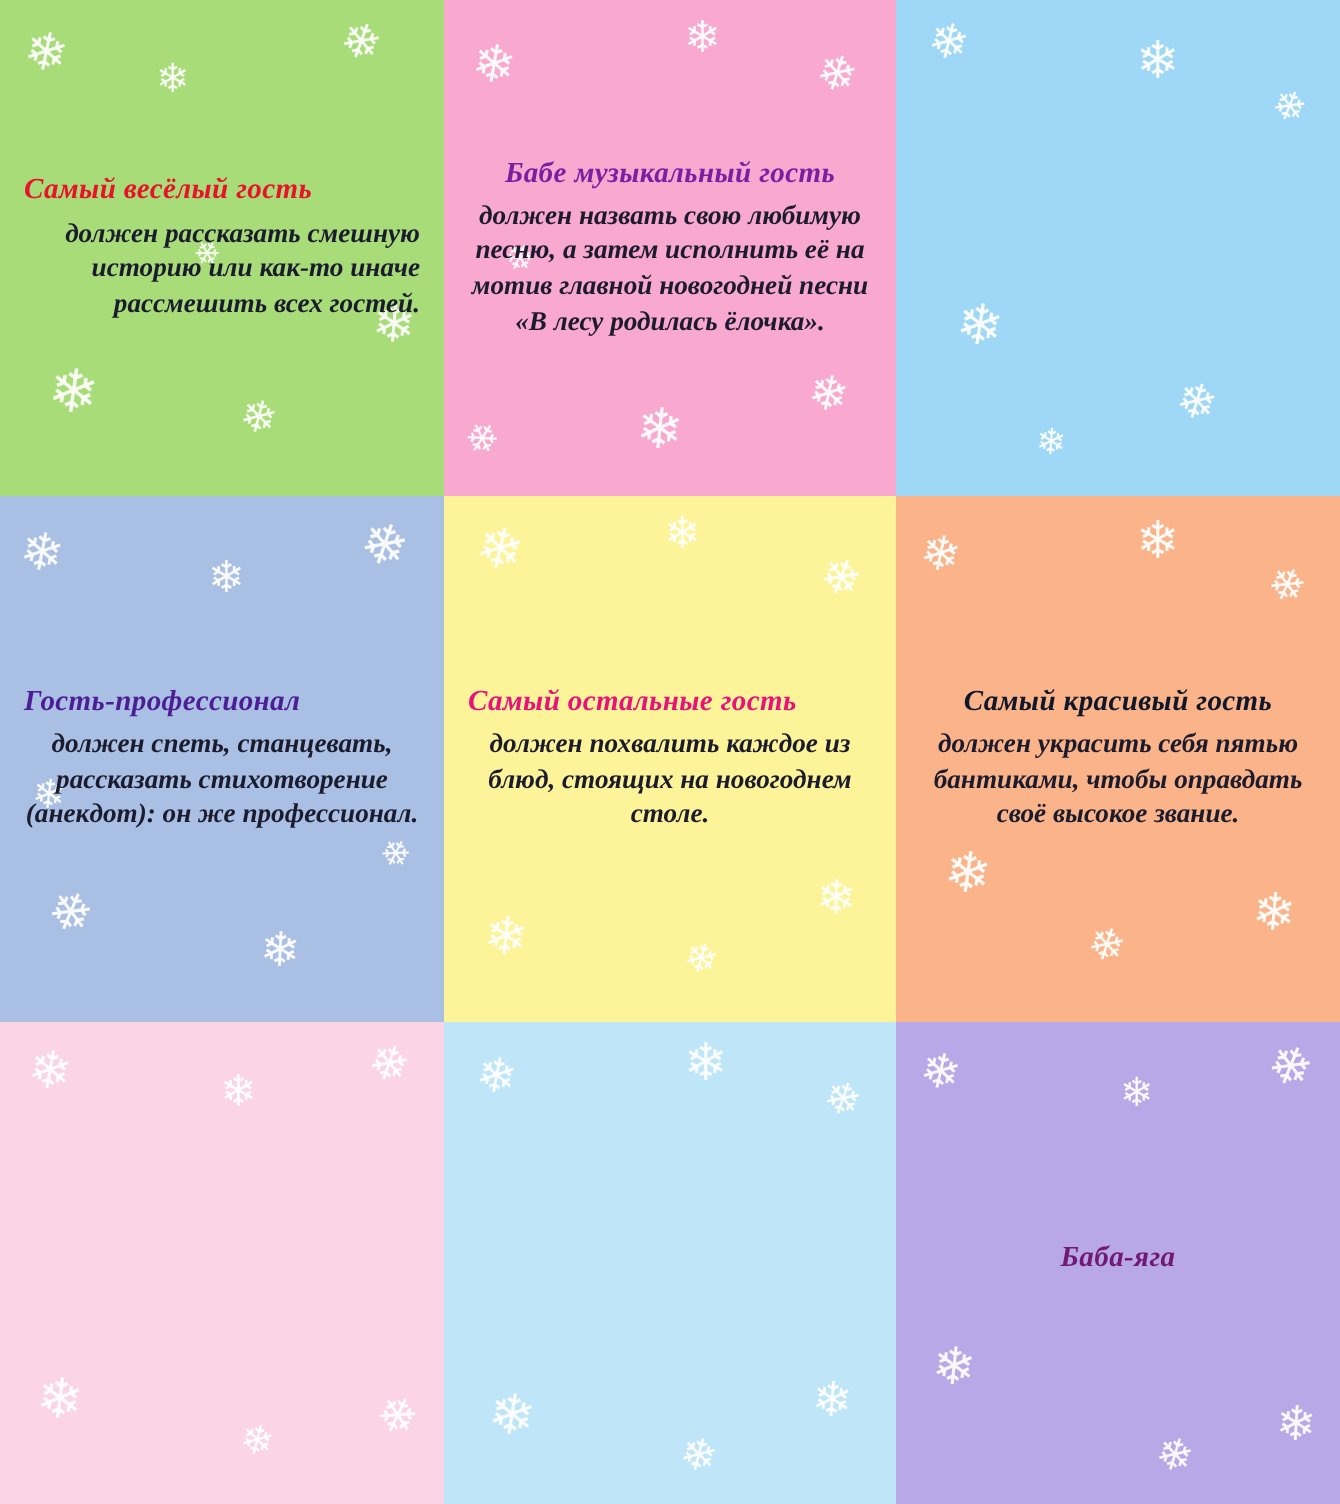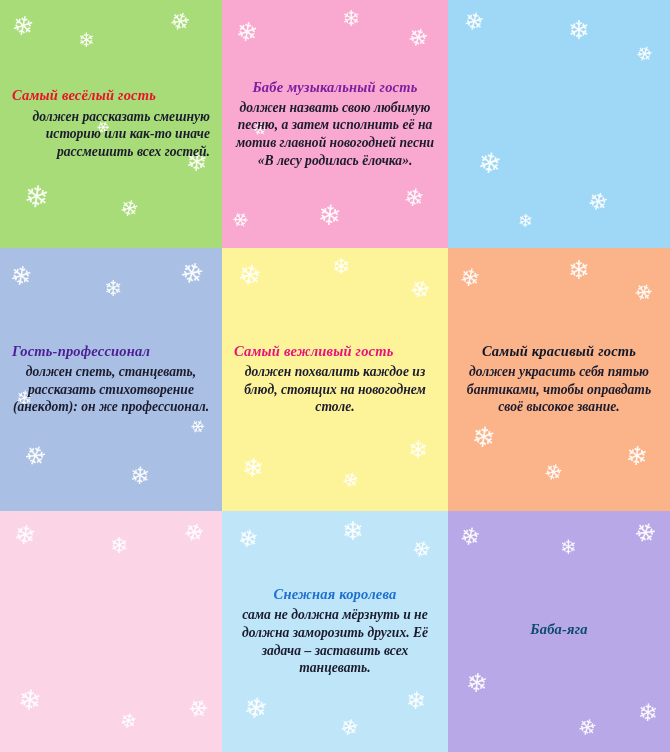--- a/index.html
+++ b/index.html
@@ -120,21 +120,21 @@
       </div>
     </div>
     <div class="card" style="background: rgb(253, 244, 154);">
       <span class="snow" style="left: 16px; top: 14px; font-size: 28px; transform: rotate(13deg);">❄</span>
       <span class="snow" style="left: 110px; top: 8px; font-size: 22px; transform: rotate(0deg);">❄</span>
       <span class="snow" style="left: 188px; top: 30px; font-size: 24px; transform: rotate(21deg);">❄</span>
       <span class="snow" style="left: 20px; top: 208px; font-size: 26px; transform: rotate(6deg);">❄</span>
       <span class="snow" style="left: 120px; top: 222px; font-size: 20px; transform: rotate(16deg);">❄</span>
       <span class="snow" style="left: 186px; top: 190px; font-size: 24px; transform: rotate(2deg);">❄</span>
       <div class="card-inner">
-        <div class="card-title left" style="color: rgb(232, 18, 122);">Самый вежливый гость</div>
+        <div class="card-title left" style="color: rgb(232, 18, 122);">Самый остальные гость</div>
         <div class="card-body">должен похвалить каждое из блюд, стоящих на новогоднем столе.</div>
       </div>
     </div>
     <div class="card" style="background: rgb(251, 180, 138);">
       <span class="snow" style="left: 12px; top: 18px; font-size: 24px; transform: rotate(12deg);">❄</span>
       <span class="snow" style="left: 120px; top: 10px; font-size: 26px; transform: rotate(0deg);">❄</span>
       <span class="snow" style="left: 186px; top: 34px; font-size: 22px; transform: rotate(24deg);">❄</span>
       <span class="snow" style="left: 24px; top: 176px; font-size: 28px; transform: rotate(8deg);">❄</span>
       <span class="snow" style="left: 96px; top: 214px; font-size: 22px; transform: rotate(18deg);">❄</span>
       <span class="snow" style="left: 178px; top: 196px; font-size: 26px; transform: rotate(5deg);">❄</span>
@@ -151,29 +151,25 @@
       <span class="snow" style="left: 120px; top: 200px; font-size: 20px; transform: rotate(14deg);">❄</span>
       <span class="snow" style="left: 188px; top: 186px; font-size: 24px; transform: rotate(26deg);">❄</span>
     </div>
     <div class="card" style="background: rgb(191, 230, 248);">
       <span class="snow" style="left: 16px; top: 16px; font-size: 24px; transform: rotate(11deg);">❄</span>
       <span class="snow" style="left: 120px; top: 8px; font-size: 26px; transform: rotate(0deg);">❄</span>
       <span class="snow" style="left: 190px; top: 28px; font-size: 22px; transform: rotate(19deg);">❄</span>
       <span class="snow" style="left: 22px; top: 184px; font-size: 28px; transform: rotate(9deg);">❄</span>
       <span class="snow" style="left: 118px; top: 206px; font-size: 22px; transform: rotate(15deg);">❄</span>
       <span class="snow" style="left: 184px; top: 178px; font-size: 24px; transform: rotate(4deg);">❄</span>
-      <div class="card-inner">
-        <div class="card-title" style="color: rgb(31, 111, 208);">Снежная королева</div>
-        <div class="card-body">сама не должна мёрзнуть и не должна заморозить других. Её задача – заставить всех танцевать.</div>
-      </div>
     </div>
     <div class="card" style="background: rgb(185, 168, 232);">
       <span class="snow" style="left: 12px; top: 14px; font-size: 24px; transform: rotate(13deg);">❄</span>
       <span class="snow" style="left: 112px; top: 26px; font-size: 20px; transform: rotate(0deg);">❄</span>
       <span class="snow" style="left: 186px; top: 10px; font-size: 26px; transform: rotate(22deg);">❄</span>
       <span class="snow" style="left: 18px; top: 160px; font-size: 26px; transform: rotate(6deg);">❄</span>
       <span class="snow" style="left: 130px; top: 206px; font-size: 22px; transform: rotate(17deg);">❄</span>
       <span class="snow" style="left: 190px; top: 190px; font-size: 24px; transform: rotate(3deg);">❄</span>
       <div class="card-inner">
-        <div class="card-title" style="color: #0c4a6e;">Баба-яга</div>
+        <div class="card-title" style="color: #701a75;">Баба-яга</div>
       </div>
     </div>
   </div>
 
 </body></html>

